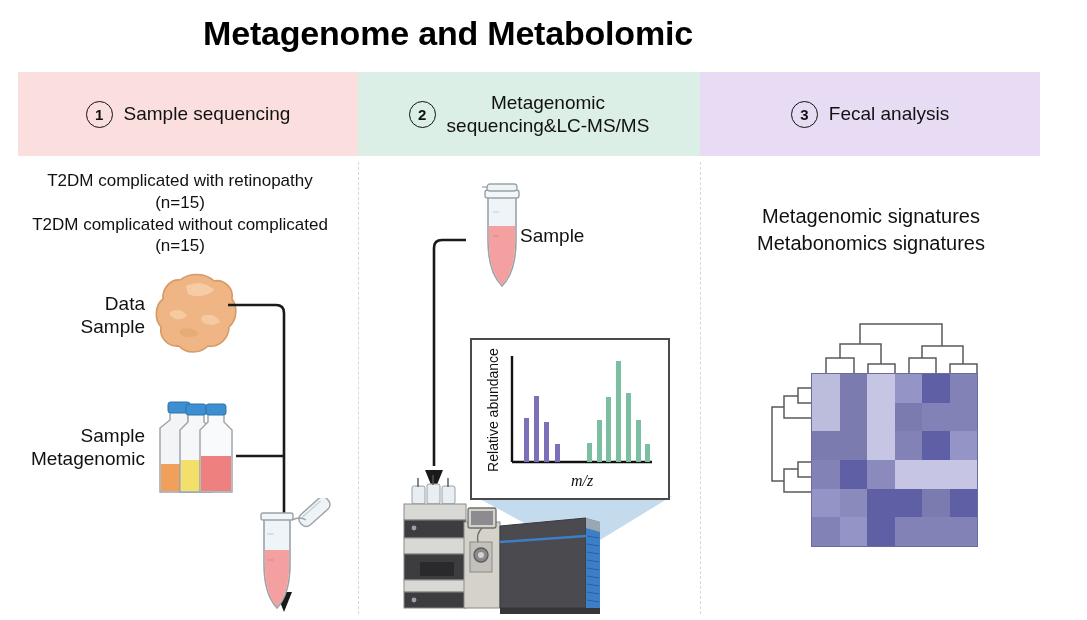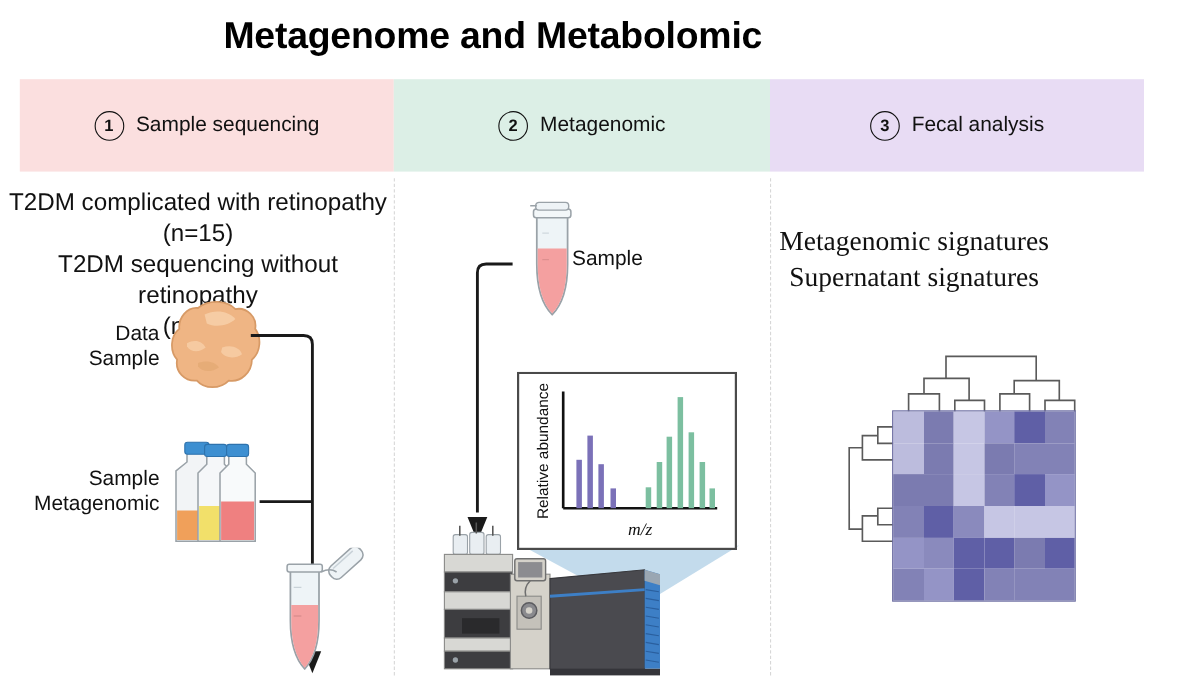--- a/index.html
+++ b/index.html
@@ -44,22 +44,22 @@
   .divider{
     position:absolute;top:162px;width:0;height:452px;
     border-left:1.6px dashed #d7d7d7;
   }
   .div-1{left:358px;}
   .div-2{left:700px;}
 
   
   .txt-block{position:absolute;text-align:center;line-height:1.28;color:#111;}
 
-  .col1-caption{left:8px;top:170px;width:344px;font-size:22px;}
-  .col3-caption{left:666px;top:203px;width:330px;font-size:25px;line-height:1.33;font-family:Liberation Serif, serif;}
+  .col1-caption{left:8px;top:170px;width:344px;font-size:17px;}
+  .col3-caption{left:706px;top:203px;width:330px;font-size:20px;line-height:1.33;}
 
   .side-label{
     position:absolute;text-align:right;font-size:19px;line-height:1.22;color:#111;
   }
   .lbl-fecal{left:30px;top:292px;width:115px;}
   .lbl-supernatant{left:10px;top:424px;width:135px;}
   .lbl-sample-tube{position:absolute;left:520px;top:225px;font-size:19px;color:#111;}
 
   
   .art{position:absolute;}
@@ -88,40 +88,41 @@
         <div class="band-label">
           <span>Sample sequencing</span>
         </div>
       </div>
     </div>
     <div class="band band-2" style="background: rgb(220, 239, 230);">
       <div class="band-inner">
         <div class="step-num">2</div>
         <div class="band-label">
           <span>Metagenomic</span>
+          <span class="l2">sequencing&amp;LC-MS/MS</span>
         </div>
       </div>
     </div>
     <div class="band band-3" style="background: rgb(232, 220, 244);">
       <div class="band-inner">
         <div class="step-num">3</div>
         <div class="band-label">
           <span>Fecal analysis</span>
         </div>
       </div>
     </div>
   </div>
 
   <div class="divider div-1"></div>
   <div class="divider div-2"></div>
 
   <div class="txt-block col1-caption">
     <div>T2DM complicated with retinopathy</div>
     <div>(n=15)</div>
-    <div>T2DM sequencing without retinopathy</div>
+    <div>T2DM complicated without complicated</div>
     <div>(n=15)</div>
   </div>
 
   <div class="side-label lbl-fecal">
     <div>Data</div>
     <div>Sample</div>
   </div>
 
   <div class="side-label lbl-supernatant">
     <div>Sample</div>
@@ -278,21 +279,21 @@
         <line x1="197" y1="114" x2="209" y2="116"></line>
         <line x1="197" y1="122" x2="209" y2="124"></line>
         <line x1="197" y1="130" x2="209" y2="132"></line>
       </g>
       <rect x="110" y="138" width="100" height="6" fill="#35353a"></rect>
     </g>
   </svg>
 
   <div class="txt-block col3-caption">
     <div>Metagenomic signatures</div>
-    <div>Supernatant signatures</div>
+    <div>Metabonomics signatures</div>
   </div>
 
   <svg class="art" style="left:770px;top:306px;" width="215" height="244" viewBox="0 0 215 244">
     <g fill="none" stroke="#5a5a5a" stroke-width="1.5">
 
       <path d="M56 68 L56 52 L84 52 L84 68"></path>
       <path d="M98 68 L98 58 L125 58 L125 68"></path>
       <path d="M70 52 L70 38 L111 38 L111 58"></path>
       <path d="M139 68 L139 52 L166 52 L166 68"></path>
       <path d="M180 68 L180 58 L207 58 L207 68"></path>

